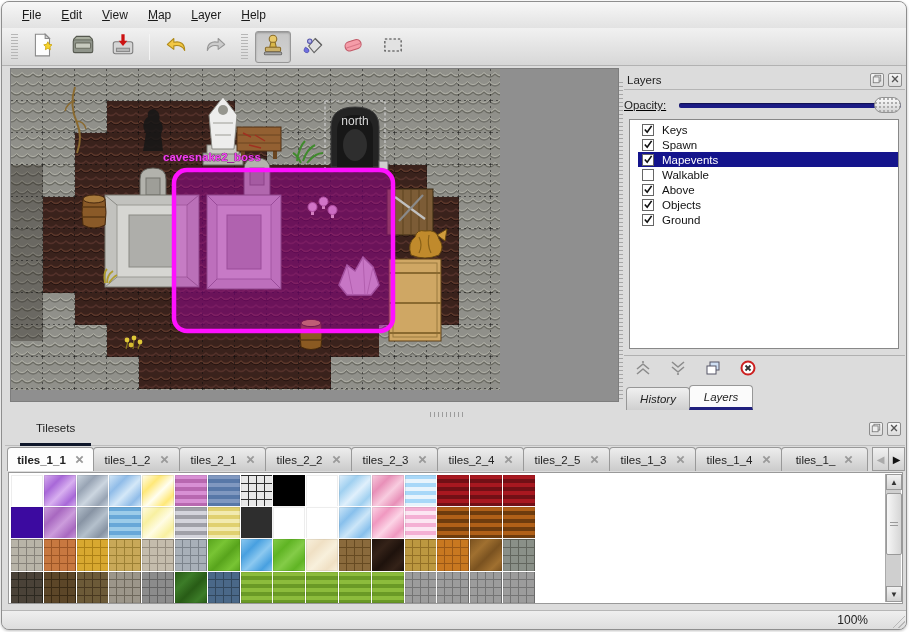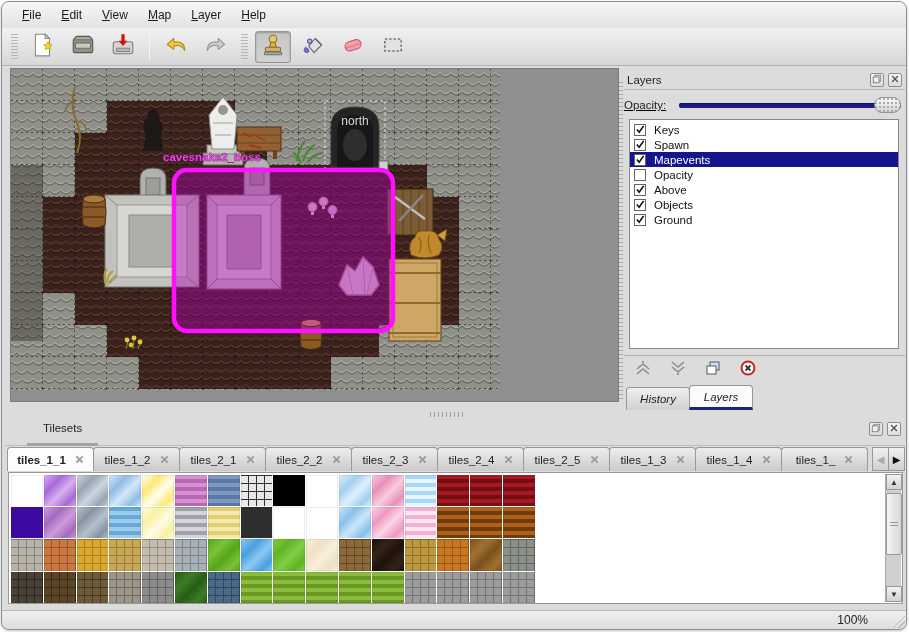--- a/index.html
+++ b/index.html
@@ -42,42 +42,42 @@
   .opacity-label { width:55px; color:#222; }
   .slider { position:relative; flex:1; height:16px; margin-right:4px; }
   .slider-track { position:absolute; left:0; right:0; top:6px; height:5px; background:#1c1c85; border-radius:2px;
     box-shadow:inset 0 1px 1px rgba(0,0,0,.4); }
   .slider-handle { position:absolute; right:0; top:0; width:27px; height:16px; border:1px solid #949494;
     border-radius:8px; background:linear-gradient(#fafafa,#d4d4d4);
     background-image:radial-gradient(#adadad 1px, transparent 1.2px),linear-gradient(#fafafa,#d4d4d4);
     background-size:4px 4px,100% 100%; background-position:7px 3px,0 0; background-repeat:repeat,no-repeat; }
   .layer-list { margin-top:6px; margin-left:5px; width:270px; height:230px; background:#ffffff;
     border:1px solid #888888; padding-top:2px; overflow:hidden; }
-  .lrow { display:flex; align-items:center; height:15px; padding-left:4px; color:#111; }
+  .lrow { display:flex; align-items:center; height:15px; padding-left:4px; color:#111;margin-left:8px; }
   .lrow.sel { background:#14148c; color:#ffffff; }
   .cb { width:12px; height:12px; background:#ffffff; border:1px solid #666;
     display:flex; align-items:center; justify-content:center; margin-right:8px; flex:none; }
   .cb svg { width:11px; height:11px; }
   .dock-buttons { display:flex; align-items:center; margin-top:6px; padding:4px 8px 3px 8px;
     border-top:1px solid #b0b0b0; gap:13px; }
   .dock-btn { width:22px; height:18px; display:flex; align-items:center; justify-content:center; }
   .dock-btn svg { width:18px; height:16px; }
   .dock-tabs { display:flex; margin-top:6px; padding-left:2px;font-style:italic; }
   .dtab { height:23px; min-width:64px; padding:0 12px; display:flex; align-items:center; justify-content:center;
     border:1px solid #979797; border-bottom:none; border-radius:4px 4px 0 0; margin-right:-1px;
     background:linear-gradient(#f0f0f0,#cfcfcf); color:#222; }
   .dtab.active { background:#fbfbfb; border-bottom:3px solid #20207e; height:25px; margin-top:-2px; z-index:2; }
   
   .splitter { position:absolute; left:428px; top:410px; width:36px; height:5px;
     background:repeating-linear-gradient(90deg,#9c9c9c 0 1px,transparent 1px 4px); }
   
   .tilesets { position:absolute; left:3px; top:417px; width:900px; height:194px; font-size:11.5px; }
   .ts-header { position:relative; height:27px; border-bottom:1px solid #bdbdbd; }
-  .ts-title-tab { position:absolute; left:22px; bottom:-1px; padding:4px 16px 9px 16px;
-    border-bottom:3px solid #a3a3a3; color:#222; }
+  .ts-title-tab { position:absolute; left:15px; bottom:-1px; padding:4px 16px 9px 16px;
+    border-bottom:3px solid #0f172a; color:#222; }
   .ts-winbtns { position:absolute; right:4px; top:3px; display:flex; }
   .ts-tabstrip { position:relative; display:flex; height:24px; margin-top:1px; padding-left:2px; overflow:hidden; }
   .ttab { height:24px; padding:0 9px; min-width:87px; display:flex; align-items:center; justify-content:center;
     gap:9px; border:1px solid #999; border-bottom:none; border-radius:4px 4px 0 0; margin-right:-1px;
     background:linear-gradient(#ededed,#cbcbcb); color:#222; white-space:nowrap; }
   .ttab.active { background:#fdfdfd; font-weight:bold; z-index:2; }
   .ttab svg { width:9px; height:9px; }
   .tab-scroll { position:absolute; right:0px; top:0; display:flex; height:24px; }
   .tsc-btn { width:17px; height:24px; border:1px solid #999; background:linear-gradient(#f0f0f0,#d0d0d0);
     display:flex; align-items:center; justify-content:center; font-size:10px; color:#111; margin-left:-1px; }
@@ -401,21 +401,21 @@
         <div class="lrow sel">
           <span class="cb">
             <svg viewBox="0 0 11 11">
               <path d="M2 5.5l2.6 3L9.5 1.5" fill="none" stroke="#111" stroke-width="1.8"></path>
             </svg>
           </span>
           <span>Mapevents</span>
         </div>
         <div class="lrow">
           <span class="cb"></span>
-          <span>Opacity</span>
+          <span>Walkable</span>
         </div>
         <div class="lrow">
           <span class="cb">
             <svg viewBox="0 0 11 11">
               <path d="M2 5.5l2.6 3L9.5 1.5" fill="none" stroke="#111" stroke-width="1.8"></path>
             </svg>
           </span>
           <span>Above</span>
         </div>
         <div class="lrow">

